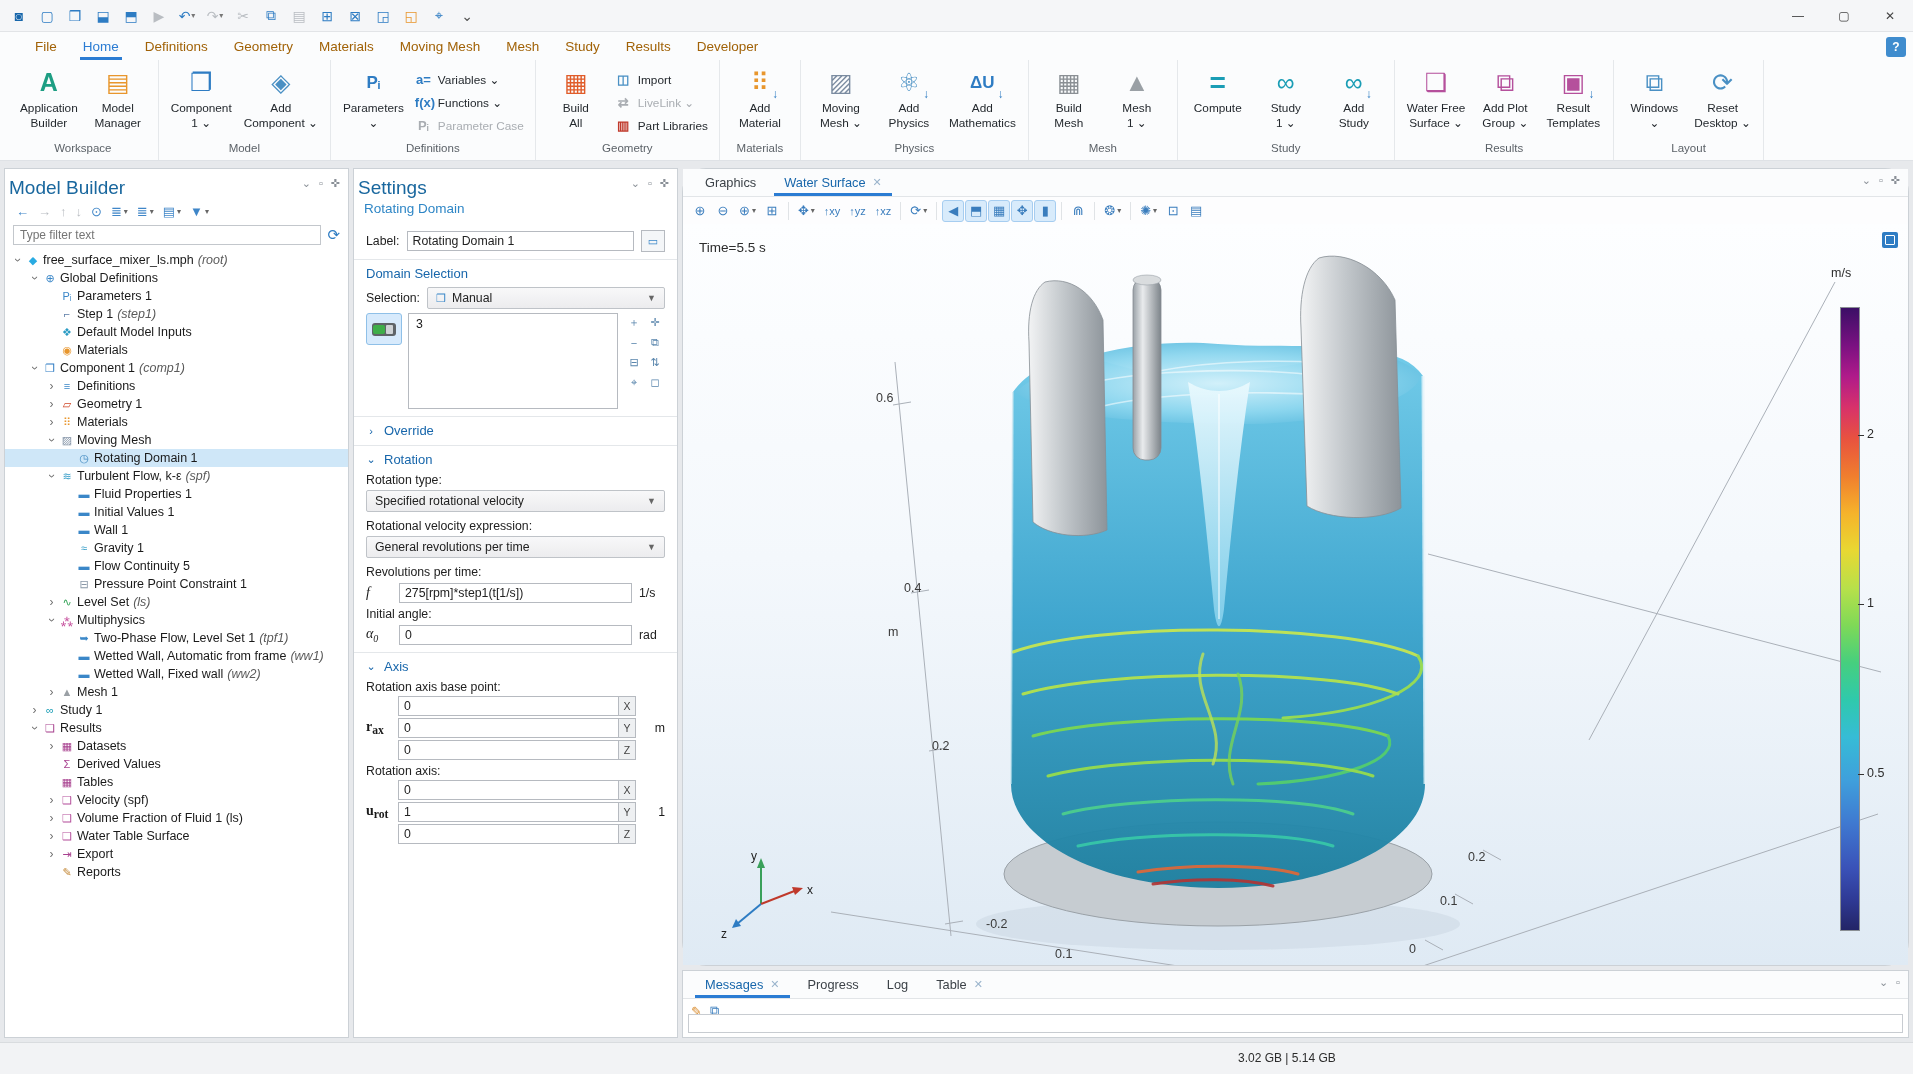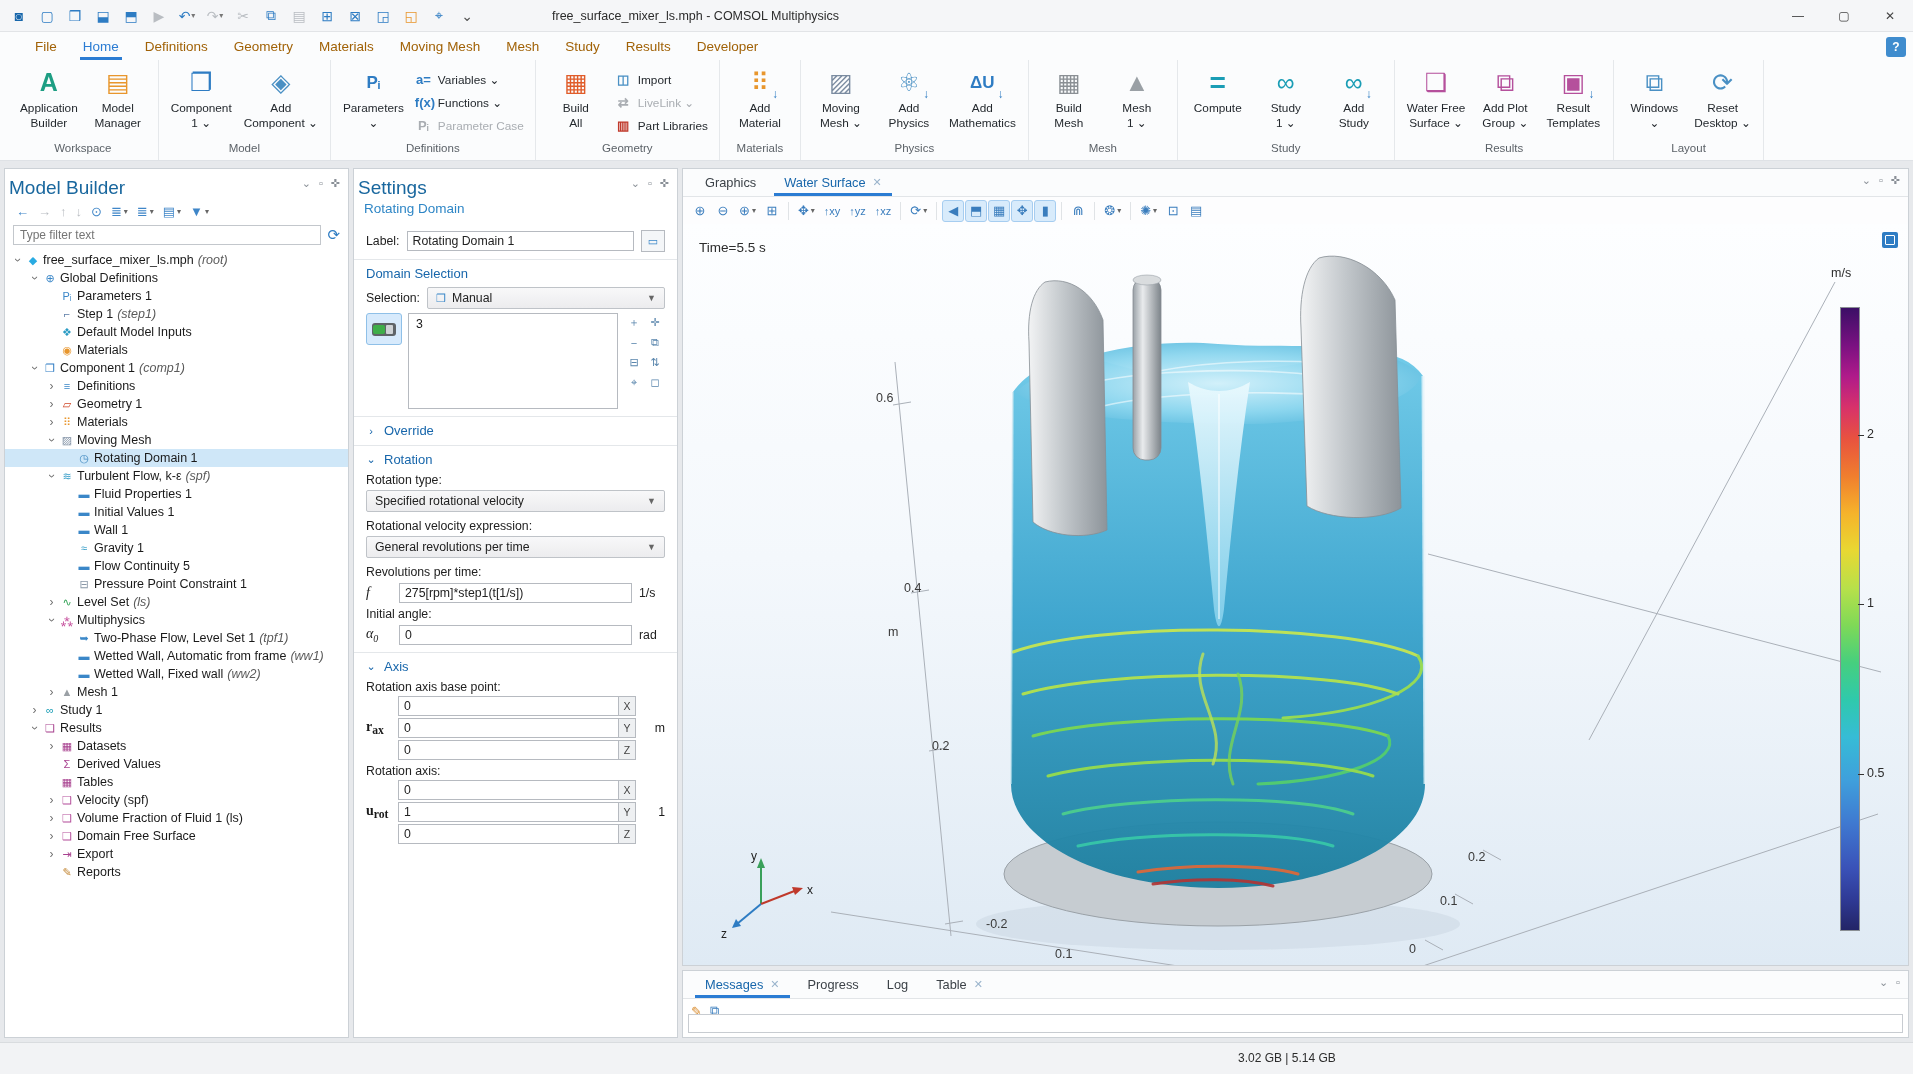--- a/index.html
+++ b/index.html
@@ -29,21 +29,21 @@
   .rbtn-big .rlb{font-size:11.8px;line-height:1.3;text-align:center;color:#24292e;white-space:nowrap;}
   .ric.text-glyph{font-weight:bold;}
   .rcol{display:flex;flex-direction:column;gap:4px;padding-top:7px;}
   .rbtn-small{display:flex;align-items:center;gap:6px;font-size:11.8px;height:19px;padding:0 4px;color:#24292e;white-space:nowrap;}
   .rbtn-small .ric{font-size:13px;width:17px;text-align:center;font-weight:bold;}
   .rdisabled{color:#a9adb2 !important;}
   
   .panel{position:absolute;background:#fff;border:1px solid #ccd1d6;box-sizing:border-box;}
   #model-builder{left:4px;top:168px;width:345px;height:870px;}
   #settings-panel{left:353px;top:168px;width:325px;height:870px;}
-  #graphics-panel{left:682px;top:168px;width:1227px;height:798px;}
+  #graphics-panel{left:682px;top:168px;width:1227px;height:798px;border-radius:24px;}
   #bottom-panel{left:682px;top:970px;width:1227px;height:68px;}
   .panel-title{font-size:19px;color:#19679e;padding:8px 10px 2px 4px;}
   .panel-corner{position:absolute;top:8px;right:8px;display:flex;gap:8px;color:#8a9097;font-size:11px;}
   .panel-corner span{cursor:default;}
   
   .mb-toolbar{display:flex;align-items:center;gap:3px;padding:1px 8px 3px 8px;}
   .mb-tbtn{display:flex;align-items:center;font-size:13px;height:18px;padding:0 3px;}
   .mb-tbtn .dd{font-size:8px;color:#666;margin-left:2px;}
   .mb-filter-row{display:flex;align-items:center;gap:6px;padding:2px 8px;}
   .mb-filter{flex:1;height:20px;border:1px solid #c3c7cc;font-size:12px;padding:0 6px;color:#333;box-sizing:border-box;font-family:"Liberation Sans",sans-serif;}
@@ -134,21 +134,20 @@
       <span class="tb-icon" style="color: rgb(185, 189, 194);">✂</span>
       <span class="tb-icon" style="color: rgb(46, 124, 195);">⧉</span>
       <span class="tb-icon" style="color: rgb(185, 189, 194);">▤</span>
       <span class="tb-icon" style="color: rgb(46, 124, 195);">⊞</span>
       <span class="tb-icon" style="color: rgb(46, 124, 195);">⊠</span>
       <span class="tb-icon" style="color: rgb(46, 124, 195);">◲</span>
       <span class="tb-icon" style="color: rgb(232, 150, 45);">◱</span>
       <span class="tb-icon" style="color: rgb(46, 124, 195);">⌖</span>
       <span class="tb-icon" style="color: rgb(85, 85, 85);">⌄</span>
     </div>
-  <div class="title-text">free_surface_mixer_ls.mph - COMSOL Multiphysics</div>
   <div class="win-btns" id="window-buttons">
       <div class="win-btn">—</div>
       <div class="win-btn">▢</div>
       <div class="win-btn">✕</div>
     </div>
 </div>
 
 <div class="menubar" id="menubar">
     <div class="menu-item">File</div>
     <div class="menu-item active">Home</div>
@@ -530,21 +529,21 @@
         <span class="tlabel">Velocity (spf)</span>
       </div>
       <div class="tree-row" style="padding-left: 40px;">
         <span class="texp">›</span>
         <span class="ticon" style="color: rgb(181, 80, 156);">❑</span>
         <span class="tlabel">Volume Fraction of Fluid 1 (ls)</span>
       </div>
       <div class="tree-row" style="padding-left: 40px;">
         <span class="texp">›</span>
         <span class="ticon" style="color: rgb(181, 80, 156);">❑</span>
-        <span class="tlabel">Domain Free Surface</span>
+        <span class="tlabel">Water Table Surface</span>
       </div>
       <div class="tree-row" style="padding-left: 40px;">
         <span class="texp">›</span>
         <span class="ticon" style="color: rgb(168, 65, 143);">⇥</span>
         <span class="tlabel">Export</span>
       </div>
       <div class="tree-row" style="padding-left: 40px;">
         <span class="texp"></span>
         <span class="ticon" style="color: rgb(196, 138, 58);">✎</span>
         <span class="tlabel">Reports</span>

